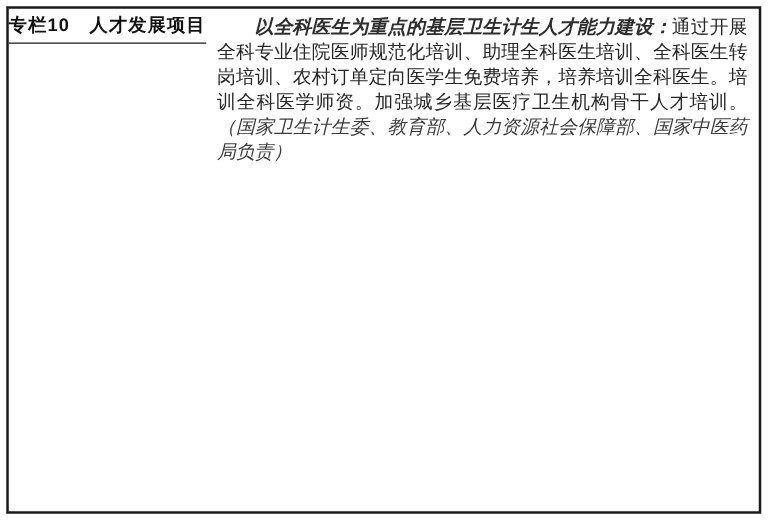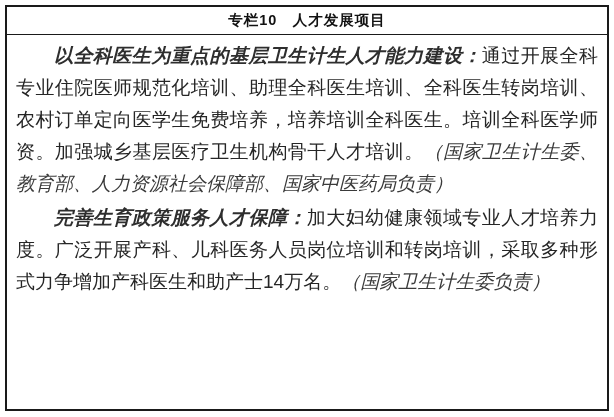--- a/index.html
+++ b/index.html
@@ -17,21 +17,21 @@
   .panel {
     position: absolute;
     left: 5px;
     top: 5px;
     right: 5px;
     bottom: 6px;
     border: 2px solid #1a1a1a;
     background: #ffffff;
     box-sizing: border-box;
     display: flex;
-    flex-direction: column;
+    flex-direction: row;
   }
   .title-bar {
     height: 27px;
     border-bottom: 1px solid #1a1a1a;
     display: flex;
     align-items: center;
     justify-content: center;
     flex: 0 0 auto;
   }
   .title-bar .title {
@@ -41,22 +41,22 @@
     letter-spacing: 1px;
     white-space: pre;
   }
   .content {
     flex: 1 1 auto;
     padding: 5px 9px 4px 9px;
     overflow: hidden;
   }
   .content p {
     margin: 0 0 2px 0;
-    font-size: 19px;
-    line-height: 32px;
+    font-size: 15px;
+    line-height: 20px;
     color: #262626;
     text-align: justify;
     text-indent: 2em;
   }
   .lead {
     font-family: "Liberation Serif", serif;
     font-style: italic;
     font-weight: bold;
     color: #2e2e2e;
   }
@@ -68,16 +68,15 @@
 </style>
 </head>
 <body>
 
 <div class="panel">
   <div class="title-bar">
     <span class="title">专栏10　人才发展项目</span>
   </div>
   <div class="content">
     <p><span class="lead">以全科医生为重点的基层卫生计生人才能力建设：</span><span>通过开展全科专业住院医师规范化培训、助理全科医生培训、全科医生转岗培训、农村订单定向医学生免费培养，培养培训全科医生。培训全科医学师资。加强城乡基层医疗卫生机构骨干人才培训。</span><span class="attrib">（国家卫生计生委、教育部、人力资源社会保障部、国家中医药局负责）</span></p>
-    <p><span class="lead">完善生育政策服务人才保障：</span><span>加大妇幼健康领域专业人才培养力度。广泛开展产科、儿科医务人员岗位培训和转岗培训，采取多种形式力争增加产科医生和助产士14万名。</span><span class="attrib">（国家卫生计生委负责）</span></p>
 
   </div>
 </div>
 
 </body></html>

